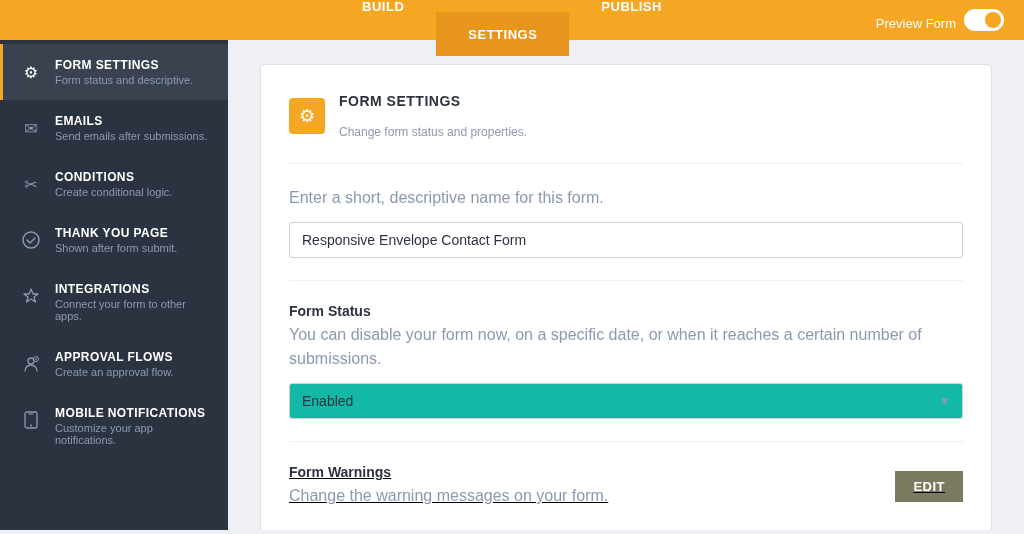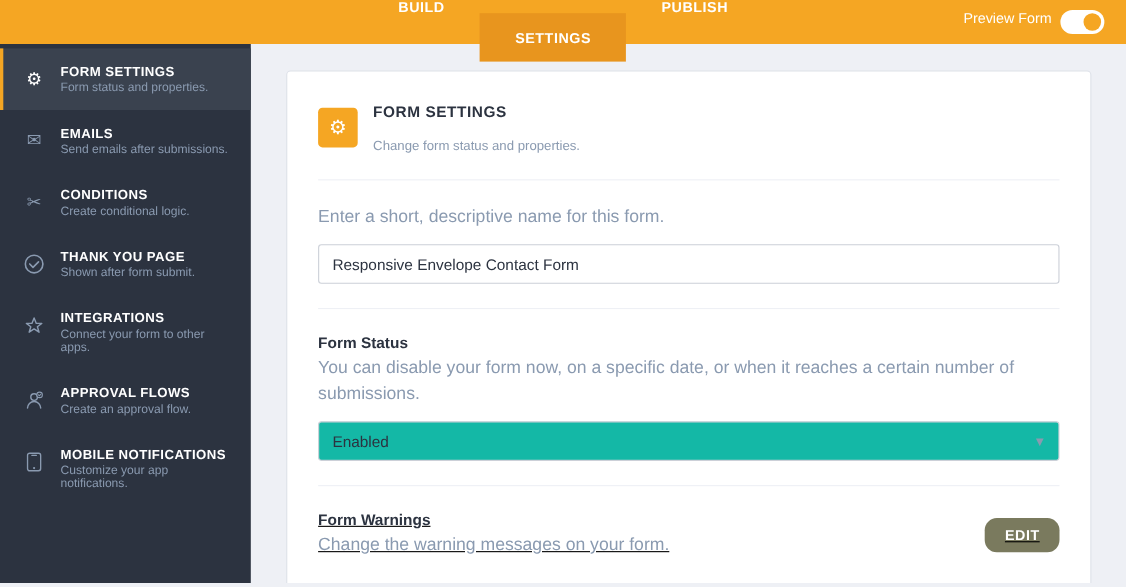--- a/index.html
+++ b/index.html
@@ -31,21 +31,21 @@
       text-transform: uppercase;
     }
     .nav-tab.active {
       background: #e8951e;
       margin-top: 28px;
     }
     .preview-form {
       position: absolute;
       right: 20px;
       display: flex;
-      align-items: flex-start;
+      align-items: flex-end;
       gap: 8px;
       color: #fff;
       font-size: 13px;
       font-weight: 500;
     }
     
     .toggle {
       width: 40px;
       height: 22px;
       background: #fff;
@@ -231,21 +231,21 @@
       text-decoration: underline;
     }
     .warnings-info {}
     .edit-btn {
       background: #7a7a5e;
       color: #fff;
       border: none;
       padding: 8px 18px;
       font-size: 13px;
       font-weight: 600;
-      border-radius: 11px;
+      border-radius: 0;
       cursor: pointer;
       letter-spacing: 0.5px;
       text-transform: uppercase;
       flex-shrink: 0;
       margin-top: 0;
     }
   </style>
 </head>
 <body>
 
@@ -262,21 +262,21 @@
 </div>
 
 <div class="layout">
 
   <nav class="sidebar">
 
     <div class="sidebar-item active">
       <div class="sidebar-icon">⚙</div>
       <div class="sidebar-text">
         <div class="label">FORM SETTINGS</div>
-        <div class="sublabel">Form status and properties.</div>
+        <div class="sublabel">Form status and descriptive.</div>
       </div>
     </div>
 
     <div class="sidebar-item">
       <div class="sidebar-icon">✉</div>
       <div class="sidebar-text">
         <div class="label">EMAILS</div>
         <div class="sublabel">Send emails after submissions.</div>
       </div>
     </div>

